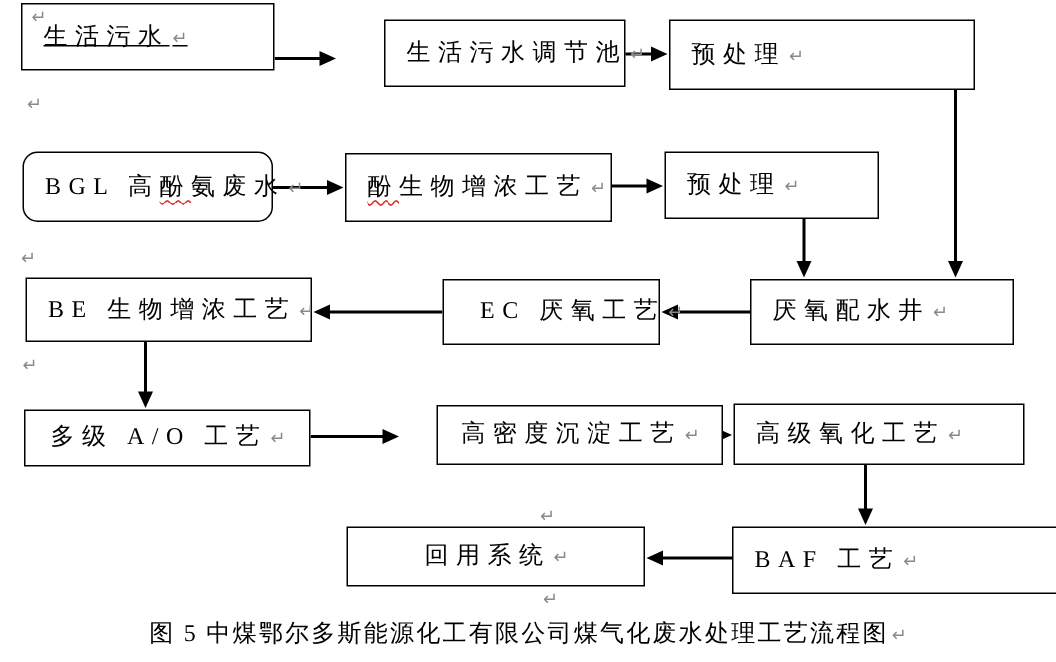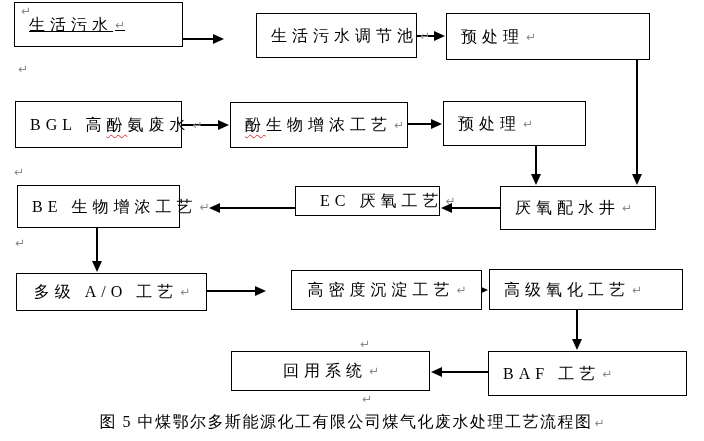--- a/index.html
+++ b/index.html
@@ -102,49 +102,49 @@
   <div class="node" style="left:225px;top:13px;width:161px;height:45px;margin-left:31px;">
     <span>生活污水调节池</span>
       <span class="rmark">↵</span>
   </div>
 
   <div class="node" style="left:446px;top:13px;width:204px;height:47px;">
     <span>预处理</span>
       <span class="rmark">↵</span>
   </div>
 
-  <div class="node" style="left:15px;top:101px;width:167px;height:47px;">
+  <div class="node" style="left:15px;top:101px;width:167px;height:47px;border-radius:10px;">
     <span>BGL 高</span>
       <span class="squiggle">酚</span>
       <span>氨废水</span>
       <span class="rmark">↵</span>
   </div>
 
   <div class="node" style="left:230px;top:102px;width:178px;height:46px;">
     <span class="squiggle">酚</span>
       <span>生物增浓工艺</span>
       <span class="rmark">↵</span>
   </div>
 
   <div class="node" style="left:443px;top:101px;width:143px;height:45px;">
     <span>预处理</span>
       <span class="rmark">↵</span>
   </div>
 
-  <div class="node" style="left:17px;top:185px;width:163px;height:43px;">
+  <div class="node" style="left:17px;top:185px;width:191px;height:43px;">
     <span>BE 生物增浓工艺</span>
       <span class="rmark">↵</span>
   </div>
 
-  <div class="node" style="left:295px;top:186px;width:145px;height:30px;padding-left:24px;">
+  <div class="node" style="left:295px;top:186px;width:145px;height:44px;padding-left:24px;">
     <span>EC 厌氧工艺</span>
       <span class="rmark">↵</span>
   </div>
 
-  <div class="node" style="left:500px;top:186px;width:156px;height:44px;">
+  <div class="node" style="left:500px;top:186px;width:176px;height:44px;">
     <span>厌氧配水井</span>
       <span class="rmark">↵</span>
   </div>
 
   <div class="node centered" style="left:16px;top:273px;width:191px;height:38px;">
     <span>多级 A/O 工艺</span>
       <span class="rmark">↵</span>
   </div>
 
   <div class="node centered" style="left:267px;top:270px;width:191px;height:40px;margin-left:24px;">
@@ -155,21 +155,21 @@
   <div class="node" style="left:489px;top:269px;width:194px;height:41px;">
     <span>高级氧化工艺</span>
       <span class="rmark">↵</span>
   </div>
 
   <div class="node centered" style="left:231px;top:351px;width:199px;height:40px;align-items:center;">
     <span>回用系统</span>
       <span class="rmark">↵</span>
   </div>
 
-  <div class="node" style="left:488px;top:351px;width:199px;height:45px;">
+  <div class="node" style="left:488px;top:351px;width:217px;height:45px;">
     <span>BAF 工艺</span>
       <span class="rmark">↵</span>
   </div>
 
   <span class="pmark" style="left:21px;top:5px;">↵</span>
   <span class="pmark" style="left:18px;top:63px;">↵</span>
   <span class="pmark" style="left:14px;top:166px;">↵</span>
   <span class="pmark" style="left:15px;top:237px;">↵</span>
   <span class="pmark" style="left:360px;top:338px;">↵</span>
   <span class="pmark" style="left:362px;top:393px;">↵</span>

